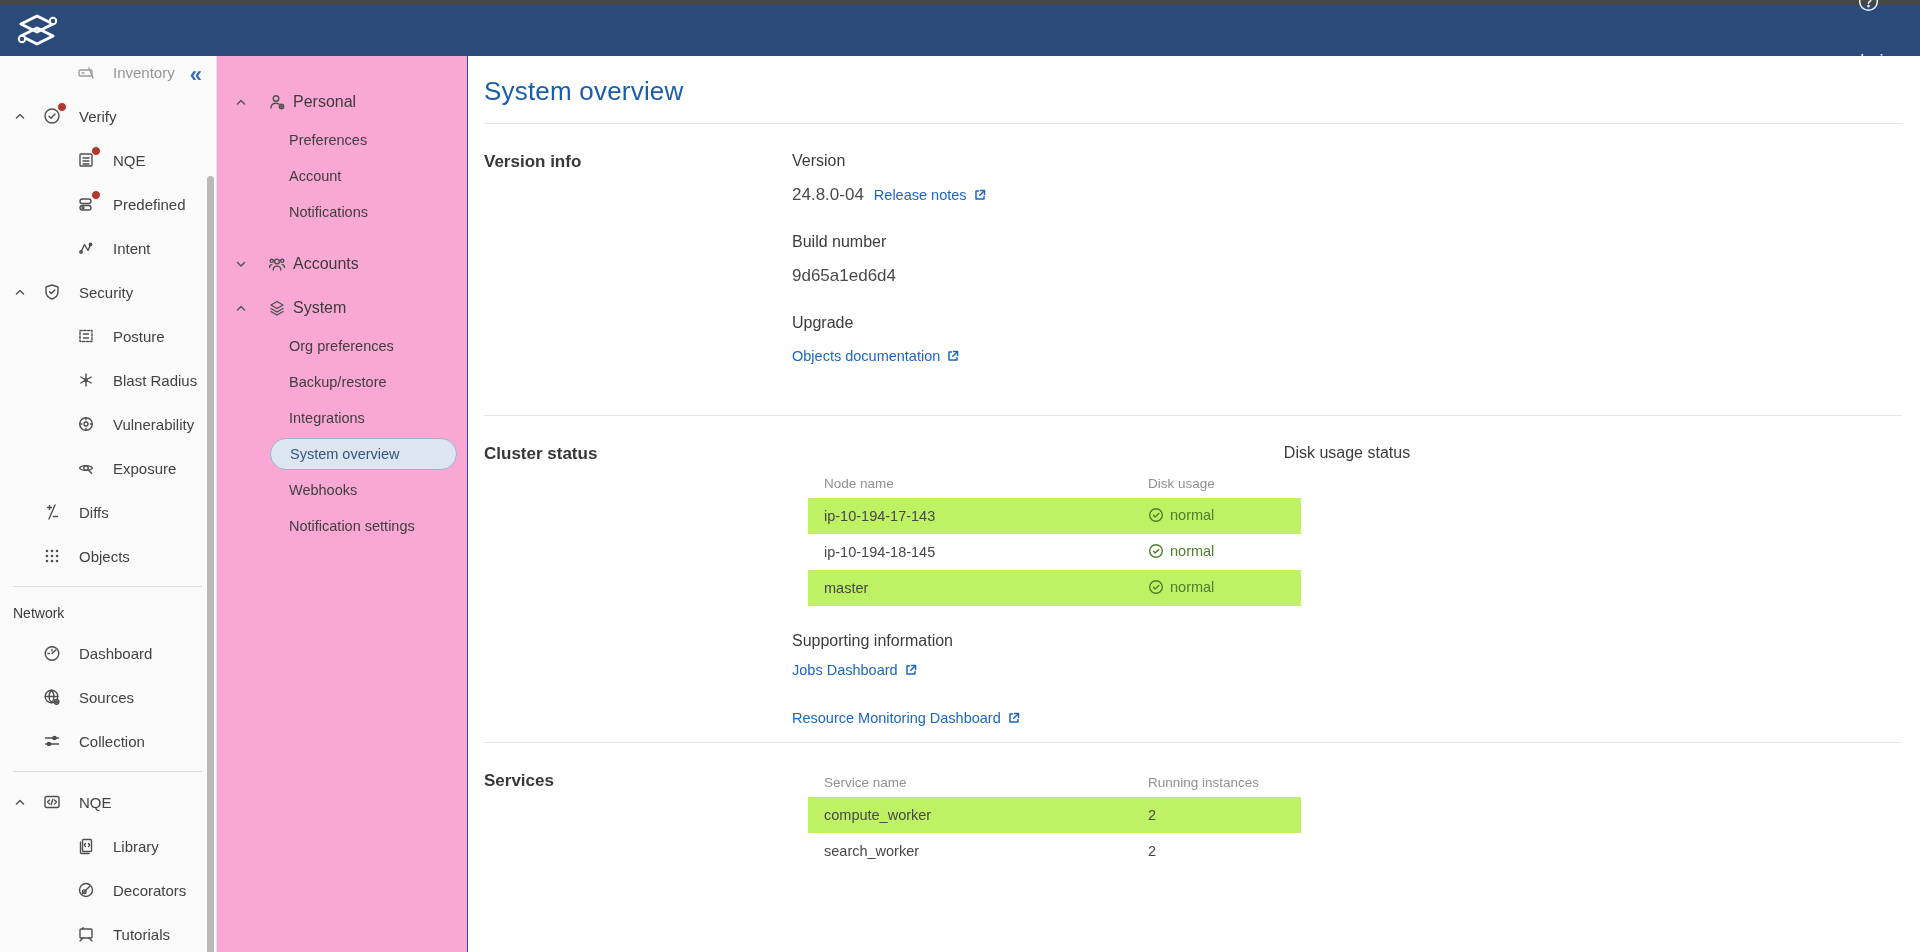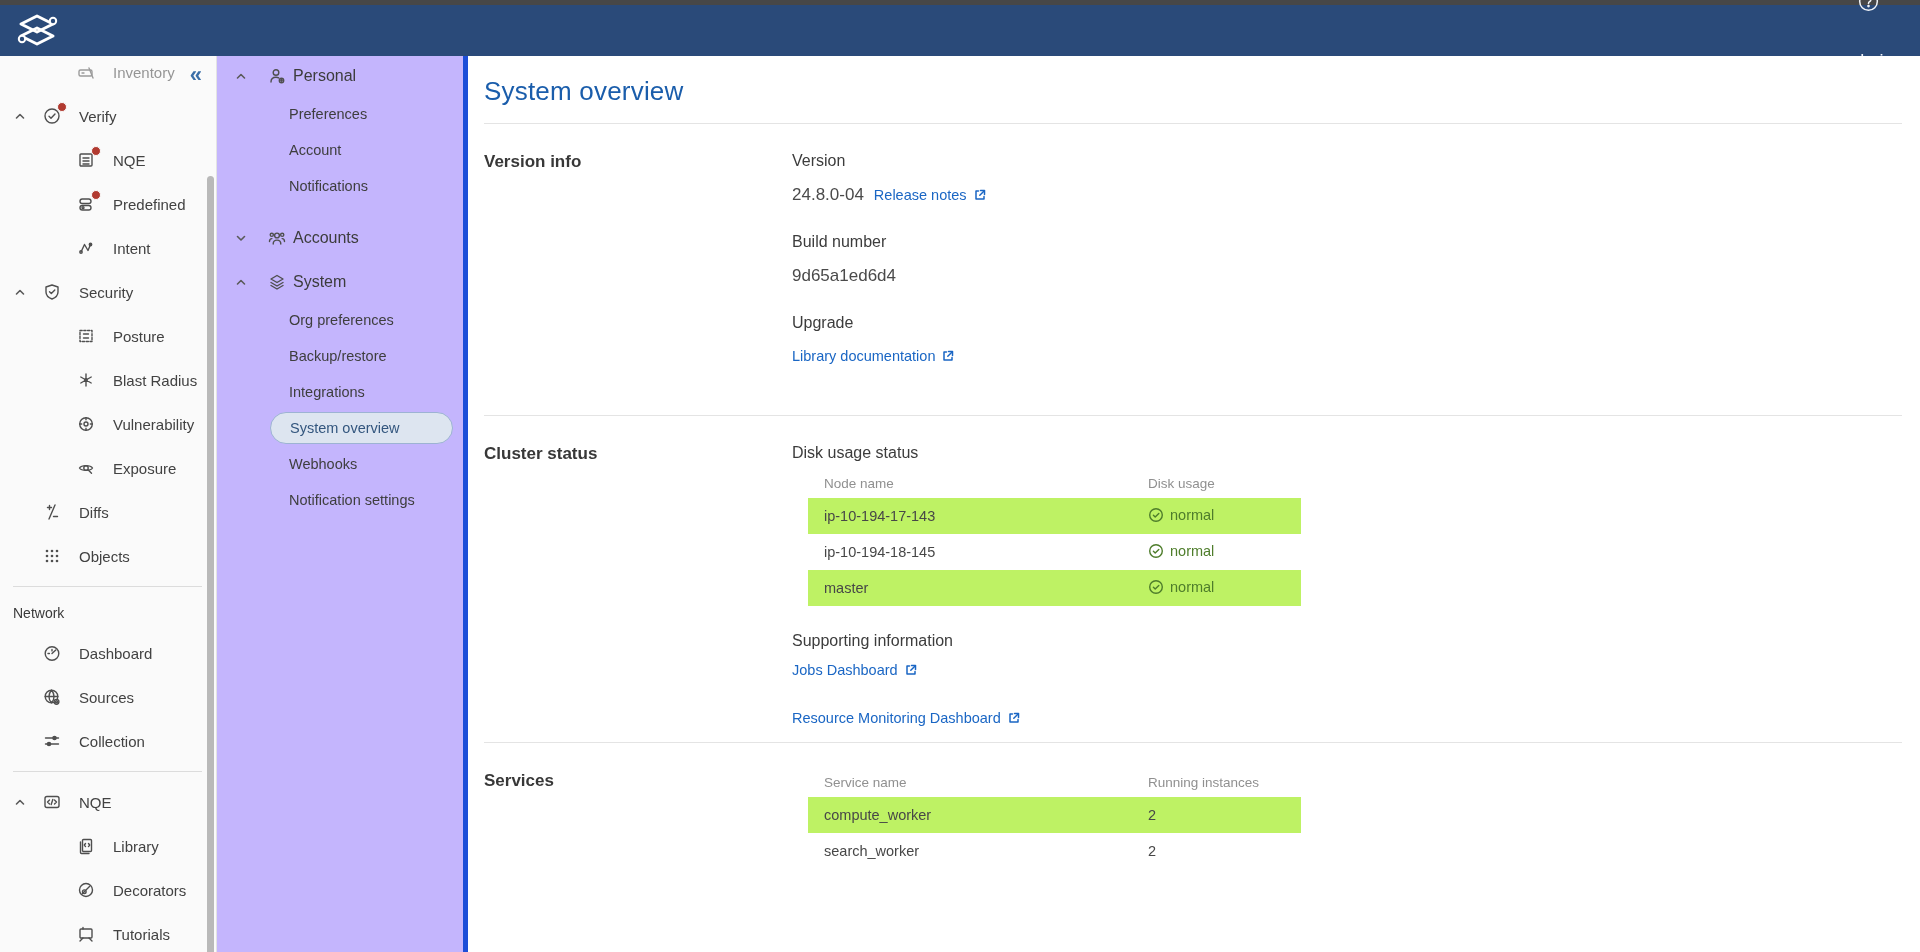--- a/index.html
+++ b/index.html
@@ -38,22 +38,22 @@
   .nav-section { font-size:14px; font-weight:normal; color:#3a3a3a; padding:10px 0 10px 13px; }
   .badge { position:absolute; top:-4px; right:-5px; width:10px; height:10px;
     border-radius:50%; background:#b13a30; border:1.5px solid #fafafa; }
   .v-scrollbar { position:absolute; right:2px; top:120px; bottom:0; width:7px;
     background:#b9b9b9; border-radius:4px 4px 0 0; cursor:pointer; }
 
   svg.line-icn { stroke:#4f4f4f; fill:none; stroke-width:1.4; stroke-linecap:round; stroke-linejoin:round; width:100%; height:100%; }
   svg.chev-icn { stroke:#5a5a5a; fill:none; stroke-width:1.6; stroke-linecap:round; stroke-linejoin:round; width:100%; height:100%; }
 
   
-  .settingsnav { width:251px; background:#c4b5fd; border-right:5px solid #1d4ed8;
-    flex-shrink:0; padding-top:0; overflow:hidden; }
+  .settingsnav { width:251px; background:#f9a8d4; border-right:1px solid #1d4ed8;
+    flex-shrink:0; padding-top:26px; overflow:hidden; }
   .sn-group { height:40px; display:flex; align-items:center; cursor:pointer; }
   .sn-group .chev { width:16px; height:16px; margin-left:16px; flex-shrink:0; }
   .sn-group .sn-icn { width:20px; height:20px; margin-left:18px; flex-shrink:0; }
   .sn-group .sn-label { margin-left:6px; font-size:16px; color:#3c3c3c; }
   .sn-item { height:36px; display:flex; align-items:center; padding-left:72px;
     font-size:14.5px; color:#3e3e3e; cursor:pointer; }
   .sn-item.selected { margin:2px 10px 2px 53px; height:32px; padding-left:19px;
     background:#dde5f0; border:1.5px solid #9db3d3; border-radius:16px;
     color:#33567e; }
   .sn-gap { height:14px; }
@@ -474,41 +474,41 @@
             </a>
           </div>
         </div>
         <div class="field-group">
           <div class="field-label">Build number</div>
           <div class="field-value">9d65a1ed6d4</div>
         </div>
         <div class="field-group" style="margin-bottom:34px;">
           <div class="field-label">Upgrade</div>
           <a class="ext-link">
-            <span>Library documentation</span>
+            <span>Objects documentation</span>
             <span class="ext-icn">
               <svg viewBox="0 0 14 14">
                   <path d="M5.5 3 H3 v8 h8 V8.5"></path>
                   <path d="M7.5 2.5 h4 v4"></path>
                   <path d="M11.3 2.7 L6.8 7.2"></path>
                 </svg>
             </span>
           </a>
         </div>
       </div>
     </section>
 
     <div class="hdivider"></div>
 
     <section class="section">
       <div class="section-left">
         <div class="section-heading">Cluster status</div>
       </div>
       <div class="section-right">
-        <div class="field-label" style="margin-bottom:4px;">Disk usage status</div>
+        <div class="field-label" style="margin-bottom:4px;text-align:center;">Disk usage status</div>
 
         <div class="data-table">
           <div class="t-head">
             <div class="t-c1">Node name</div>
             <div class="t-c2">Disk usage</div>
           </div>
           <div class="t-row alt">
             <div class="t-c1">ip-10-194-17-143</div>
             <div class="t-c2"><span class="status-ok">
                   <span class="ok-icn"><svg viewBox="0 0 16 16">

